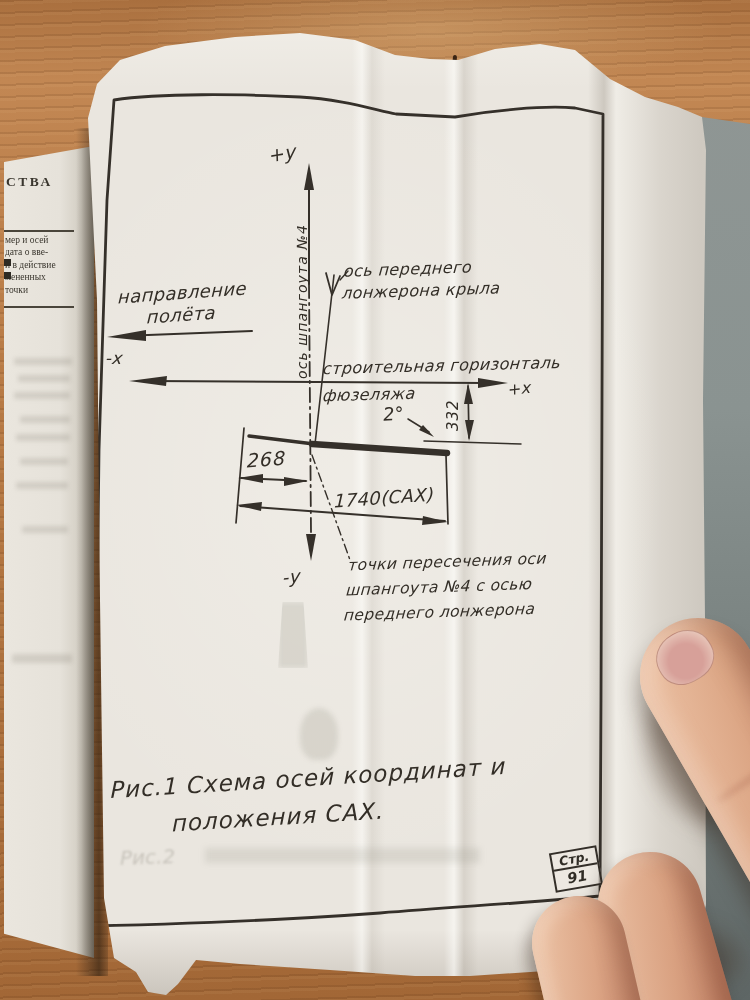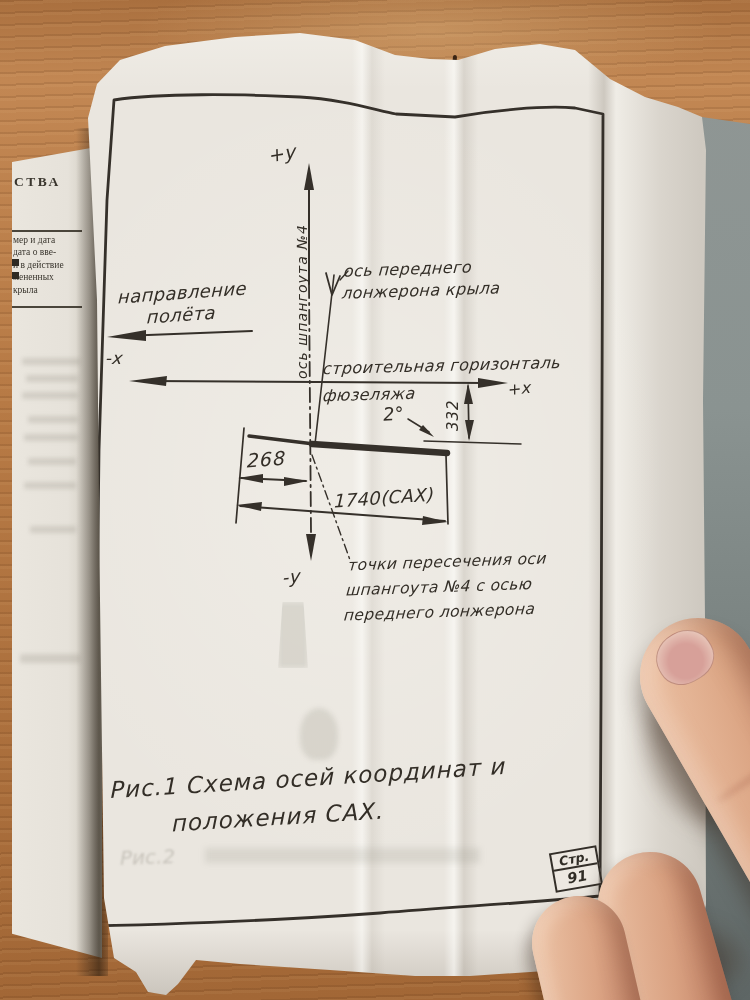--- a/index.html
+++ b/index.html
@@ -18,21 +18,21 @@
       linear-gradient(180deg,#a96f3e 0%,#c28753 8%,#b77a45 40%,#a26736 100%);
     z-index:0;
   }
   .wood-scratch{position:absolute;left:452px;top:55px;width:4px;height:26px;background:#3a2413;border-radius:2px;transform:rotate(5deg);z-index:1;}
   .cover{
     position:absolute;left:612px;top:90px;width:138px;height:910px;z-index:1;
     background:linear-gradient(180deg,#8f9694 0%,#8a9391 35%,#78817f 65%,#5e6665 100%);
     clip-path:polygon(0 14px,100% 34px,100% 100%,0 100%);
   }
   .left-page{
-    position:absolute;left:12px;top:146px;width:90px;height:812px;z-index:2;
+    position:absolute;left:4px;top:146px;width:90px;height:812px;z-index:2;
     background:linear-gradient(90deg,#eae6de 0%,#e6e2da 62%,#d2cdc2 86%,#a39c8e 100%);
     clip-path:polygon(0 16px,100% 0,100% 100%,0 97%);
     filter:drop-shadow(0 4px 5px rgba(50,25,10,0.4));
   }
   .serif{font-family:"Liberation Serif",serif;color:#3a362e;position:absolute;}
   .lp-heading{left:2px;top:28px;font-size:13.5px;font-weight:bold;letter-spacing:2.5px;}
   .lp-rule{position:absolute;left:0;width:70px;height:2px;background:#4a453b;}
   .lp-lines{left:1px;top:88px;font-size:9.5px;line-height:12.4px;width:72px;white-space:nowrap;}
   .lp-sq{position:absolute;width:7px;height:7px;background:#2e2a23;}
   .ghostbar{position:absolute;background:rgba(100,95,85,0.17);filter:blur(2px);border-radius:2px;}
@@ -101,25 +101,25 @@
 <body>
 
 <div class="scene">
   <div class="wood-scratch"></div>
   <div class="cover"></div>
 
   <div class="left-page">
     <div class="serif lp-heading">СТВА</div>
     <div class="lp-rule" style="top:84px"></div>
     <div class="serif lp-lines">
-      <div>мер и дата</div>
+      <div>мер и осей</div>
       <div>дата о вве-</div>
       <div>и в действие</div>
       <div>мененных</div>
-      <div>крыла</div>
+      <div>точки</div>
     </div>
     <div class="lp-sq" style="left:0;top:113px"></div>
     <div class="lp-sq" style="left:0;top:126px"></div>
     <div class="lp-rule" style="top:160px"></div>
     <div class="ghostbar" style="left:10px;top:212px;width:58px;height:7px"></div>
     <div class="ghostbar" style="left:14px;top:229px;width:52px;height:7px"></div>
     <div class="ghostbar" style="left:10px;top:246px;width:56px;height:7px"></div>
     <div class="ghostbar" style="left:16px;top:270px;width:50px;height:7px"></div>
     <div class="ghostbar" style="left:12px;top:288px;width:54px;height:7px"></div>
     <div class="ghostbar" style="left:16px;top:312px;width:48px;height:7px"></div>

